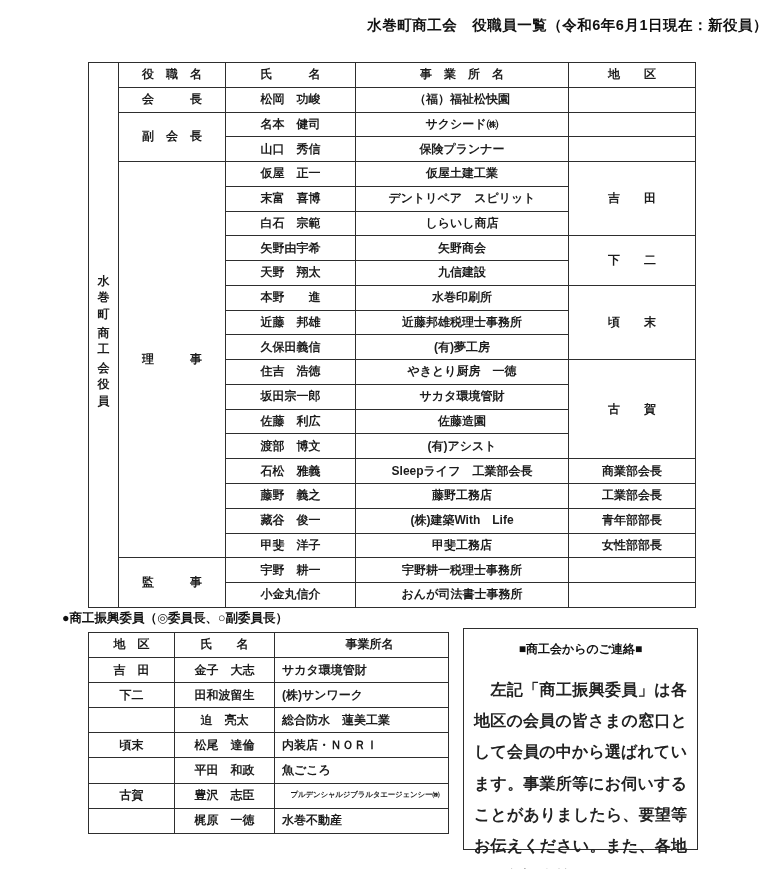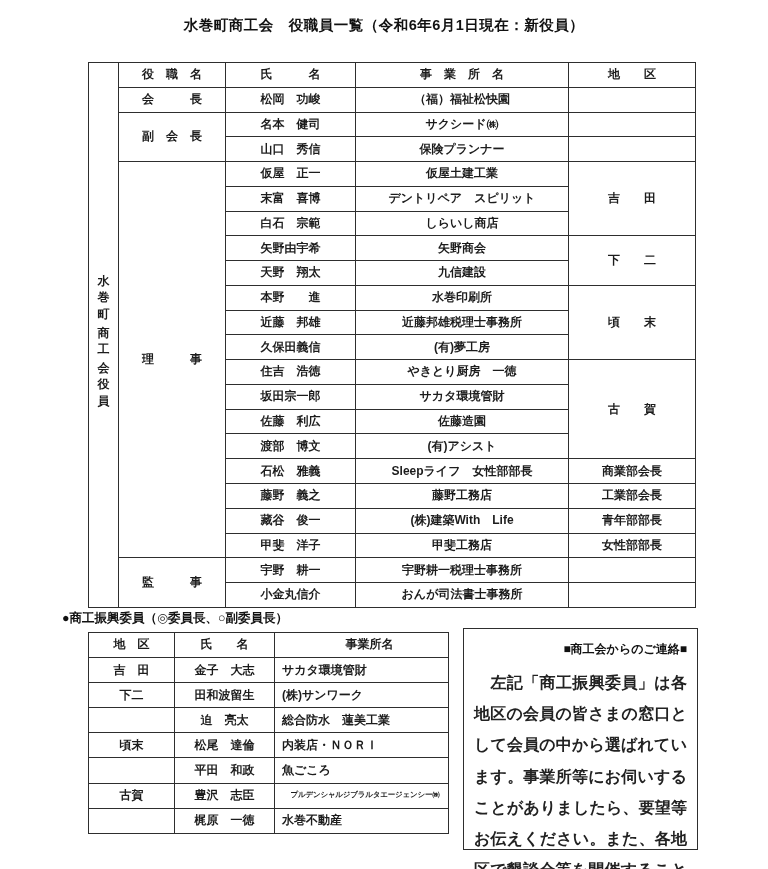--- a/index.html
+++ b/index.html
@@ -2,21 +2,21 @@
 <html lang="ja"><head>
 <meta charset="utf-8">
 <style>
   html,body{margin:0;padding:0;background:#ffffff;}
   body{
     width:768px;height:869px;position:relative;overflow:hidden;
     font-family:"Liberation Sans","DejaVu Sans",sans-serif;
     color:#1c1c1c;-webkit-font-smoothing:antialiased;
   }
   .page-title{
-    position:absolute;top:16px;left:0;width:768px;text-align:center;
+    position:absolute;top:16px;left:0;width:768px;text-align:right;
     font-size:14.5px;font-weight:700;letter-spacing:0.5px;color:#111;
   }
   
   table{border-collapse:collapse;table-layout:fixed;}
   .main-table{
     position:absolute;left:88px;top:62px;width:607px;
   }
   .main-table td{
     border:1px solid #2e2e2e;text-align:center;vertical-align:middle;
     font-size:12px;font-weight:600;height:23.77px;padding:0;line-height:1.1;
@@ -48,21 +48,21 @@
   .committee-table .c-dist{width:86px;}
   .committee-table .c-name{width:100px;}
   .committee-table .c-biz{width:174px;text-align:left;padding-left:7px;}
   .committee-table td.small-biz{font-size:7.5px;letter-spacing:-0.2px;text-align:center;}
   
   .notice-box{
     position:absolute;left:463px;top:628px;width:235px;height:222px;
     border:1.5px solid #2e2e2e;box-sizing:border-box;padding:12px 10px 0 10px;
   }
   .notice-title{
-    text-align:right;font-size:12px;font-weight:700;margin-bottom:9px;color:#111;
+    text-align:center;font-size:12px;font-weight:700;margin-bottom:16px;color:#111;
   }
   .notice-body{
     font-size:16px;font-weight:700;line-height:1.95;text-align:justify;color:#222;
   }
 </style>
 </head>
 <body>
 
 <div class="page-title">水巻町商工会　役職員一覧（令和6年6月1日現在：新役員）</div>
 
@@ -147,21 +147,21 @@
   <tr>
     <td>佐藤　利広</td>
     <td>佐藤造園</td>
   </tr>
   <tr>
     <td>渡部　博文</td>
     <td>(有)アシスト</td>
   </tr>
   <tr>
     <td>石松　雅義</td>
-    <td>Sleepライフ　女性部部長</td>
+    <td>Sleepライフ　工業部会長</td>
     <td>商業部会長</td>
   </tr>
   <tr>
     <td>藤野　義之</td>
     <td>藤野工務店</td>
     <td>工業部会長</td>
   </tr>
   <tr>
     <td>藏谷　俊一</td>
     <td>(株)建築With　Life</td>

